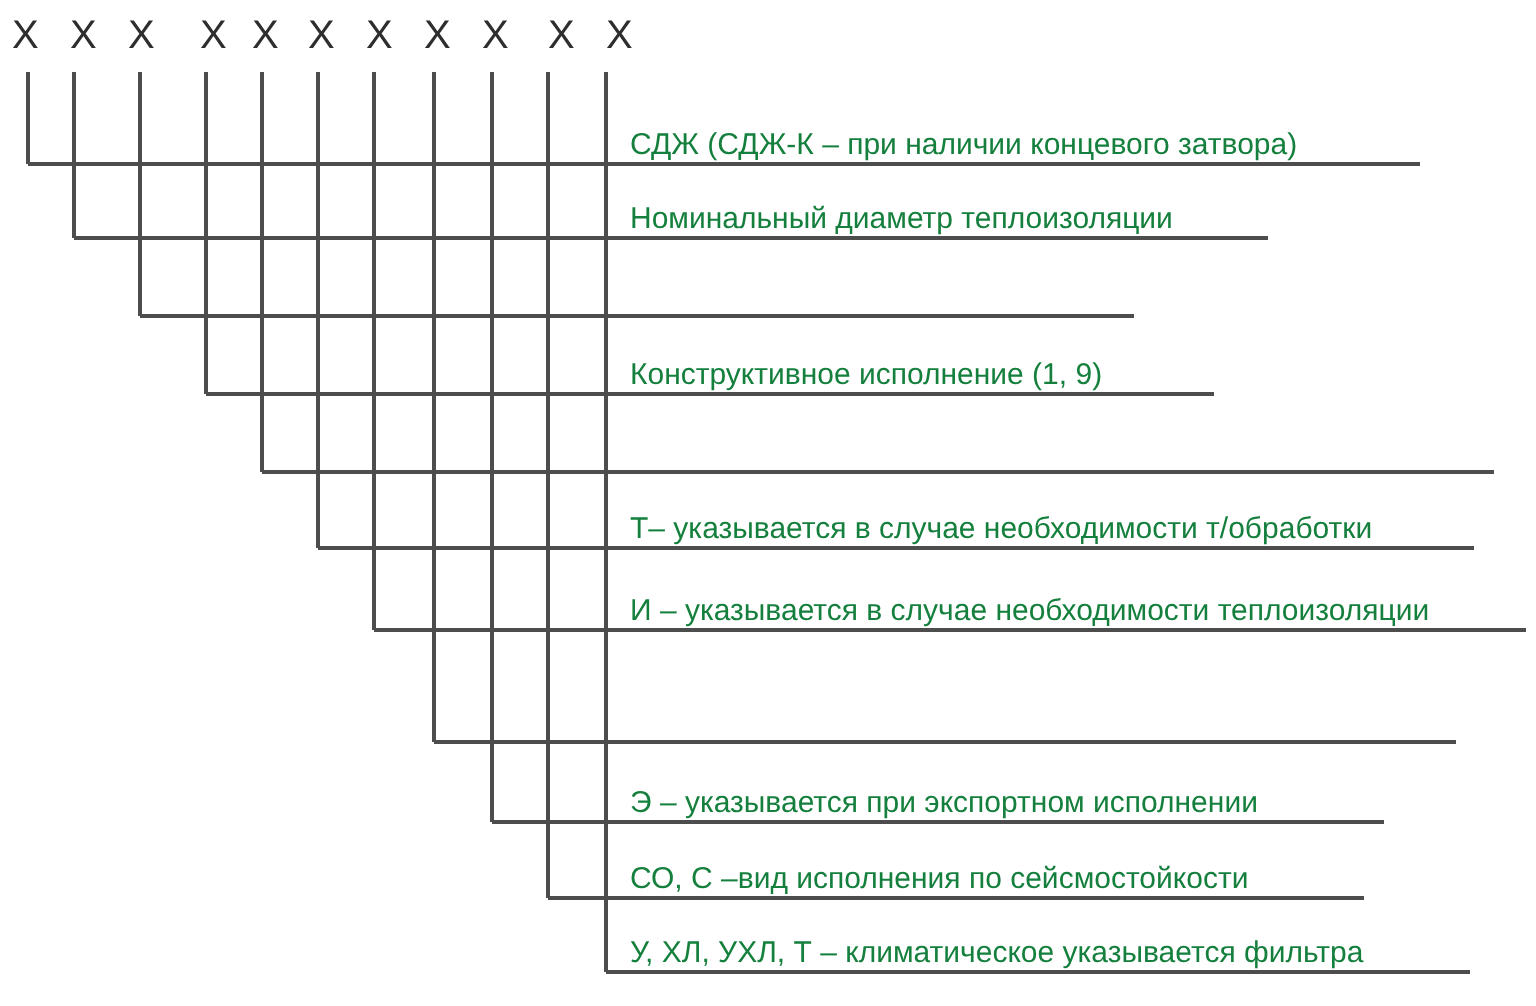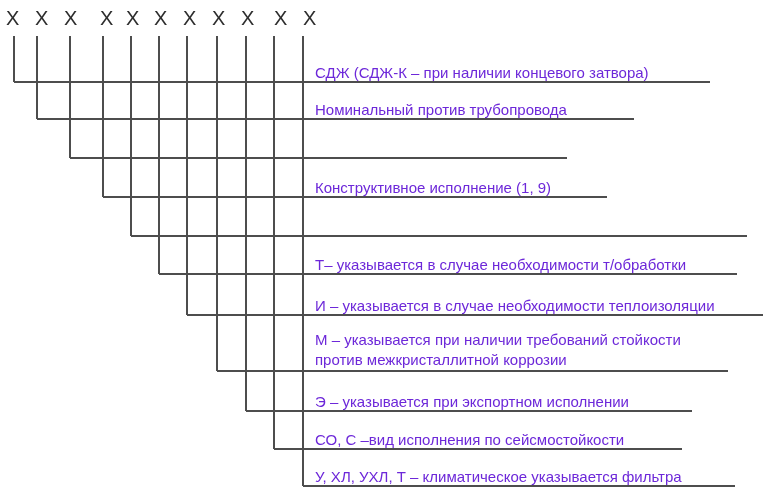--- a/index.html
+++ b/index.html
@@ -30,21 +30,21 @@
   }
   .tree-svg line {
     stroke: #4d4d4d;
     stroke-width: 2;
   }
   .legend-label {
     position: absolute;
     left: 315px;
     font-size: 15px;
     line-height: 19px;
-    color: #6d28d9;
+    color: #15803d;
     white-space: nowrap;
   }
   .legend-label.two-line {
     line-height: 20px;
   }
 </style>
 </head>
 <body>
 
 <div class="canvas">
@@ -81,25 +81,21 @@
     <line x1="131" y1="236" x2="747" y2="236"></line>
     <line x1="159" y1="274" x2="737" y2="274"></line>
     <line x1="187" y1="315" x2="763" y2="315"></line>
     <line x1="217" y1="371" x2="728" y2="371"></line>
     <line x1="246" y1="411" x2="692" y2="411"></line>
     <line x1="274" y1="449" x2="682" y2="449"></line>
     <line x1="303" y1="486" x2="735" y2="486"></line>
   </svg>
 
   <div class="legend-label" style="top:63px">СДЖ (СДЖ-К – при наличии концевого затвора)</div>
-  <div class="legend-label" style="top:100px">Номинальный против трубопровода</div>
+  <div class="legend-label" style="top:100px">Номинальный диаметр теплоизоляции</div>
   <div class="legend-label" style="top:178px">Конструктивное исполнение (1, 9)</div>
   <div class="legend-label" style="top:255px">Т– указывается в случае необходимости т/обработки</div>
   <div class="legend-label" style="top:296px">И – указывается в случае необходимости теплоизоляции</div>
-  <div class="legend-label two-line" style="top:330px">
-    <div>М – указывается при наличии требований стойкости</div>
-    <div>против межкристаллитной коррозии</div>
-  </div>
   <div class="legend-label" style="top:430px">СО, С –вид исполнения по сейсмостойкости</div>
   <div class="legend-label" style="top:392px">Э – указывается при экспортном исполнении</div>
   <div class="legend-label" style="top:467px">У, ХЛ, УХЛ, Т – климатическое указывается фильтра</div>
 
 </div>
 
 </body></html>

